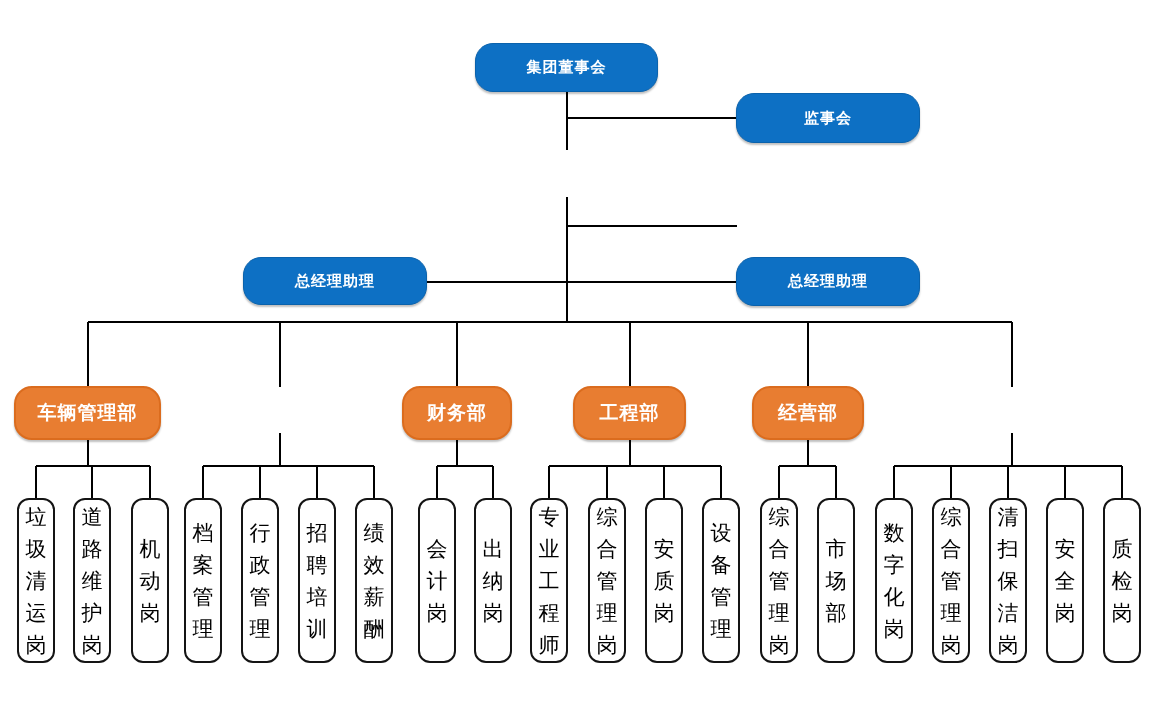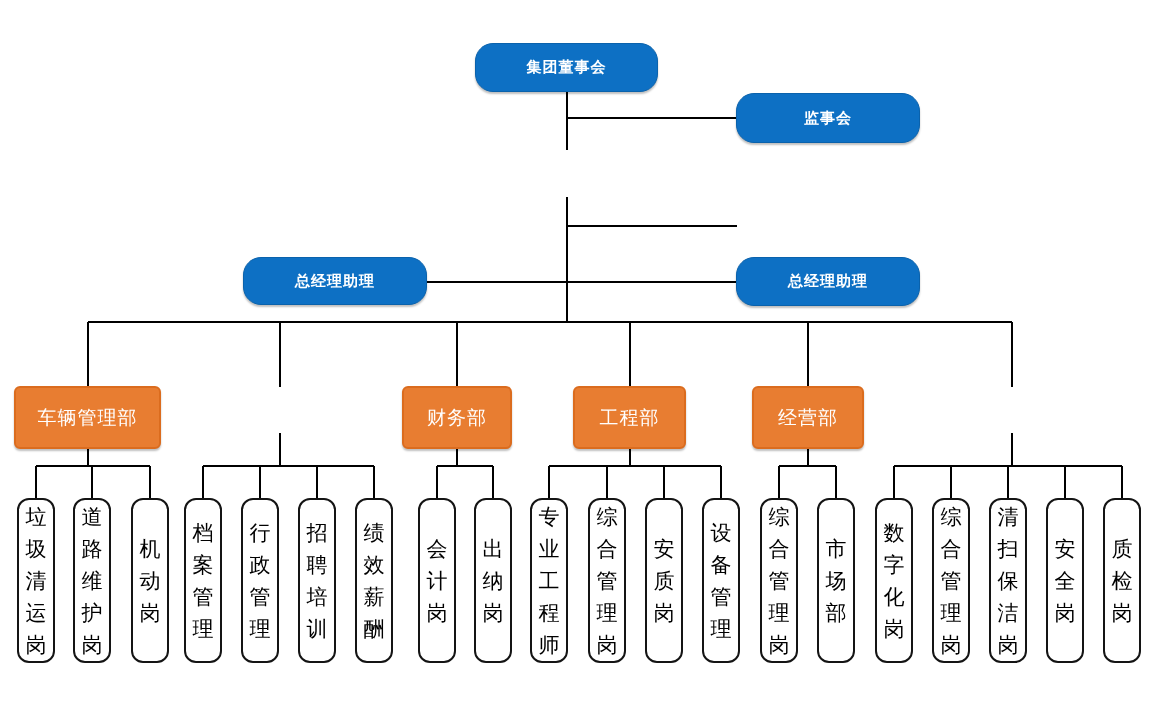--- a/index.html
+++ b/index.html
@@ -30,26 +30,26 @@
   }
   .exec{
     background:var(--blue);
     border:1px solid var(--blue_border);
     border-radius:18px;
     color:var(--text_light);
     font-size:15px;font-weight:700;letter-spacing:1px;
     box-shadow:0 2px 2px rgba(0,0,0,0.25);
   }
   .dept{
-    top:386px;height:63px;
+    top:386px;height:54px;
     background:var(--orange);
     border:2px solid var(--orange_border);
-    border-radius:6px;
+    border-radius:18px;
     color:var(--text_light);
-    font-size:19px;font-weight:400;letter-spacing:1px;
+    font-size:19px;font-weight:700;letter-spacing:1px;
     box-shadow:0 2px 2px rgba(0,0,0,0.25);
   }
   .leaf{
     position:absolute;
     top:498px;width:38px;height:165px;
     box-sizing:border-box;
     background:var(--leaf_bg);
     border:2px solid var(--leaf_border);
     border-radius:12px;
     display:flex;align-items:center;justify-content:center;

